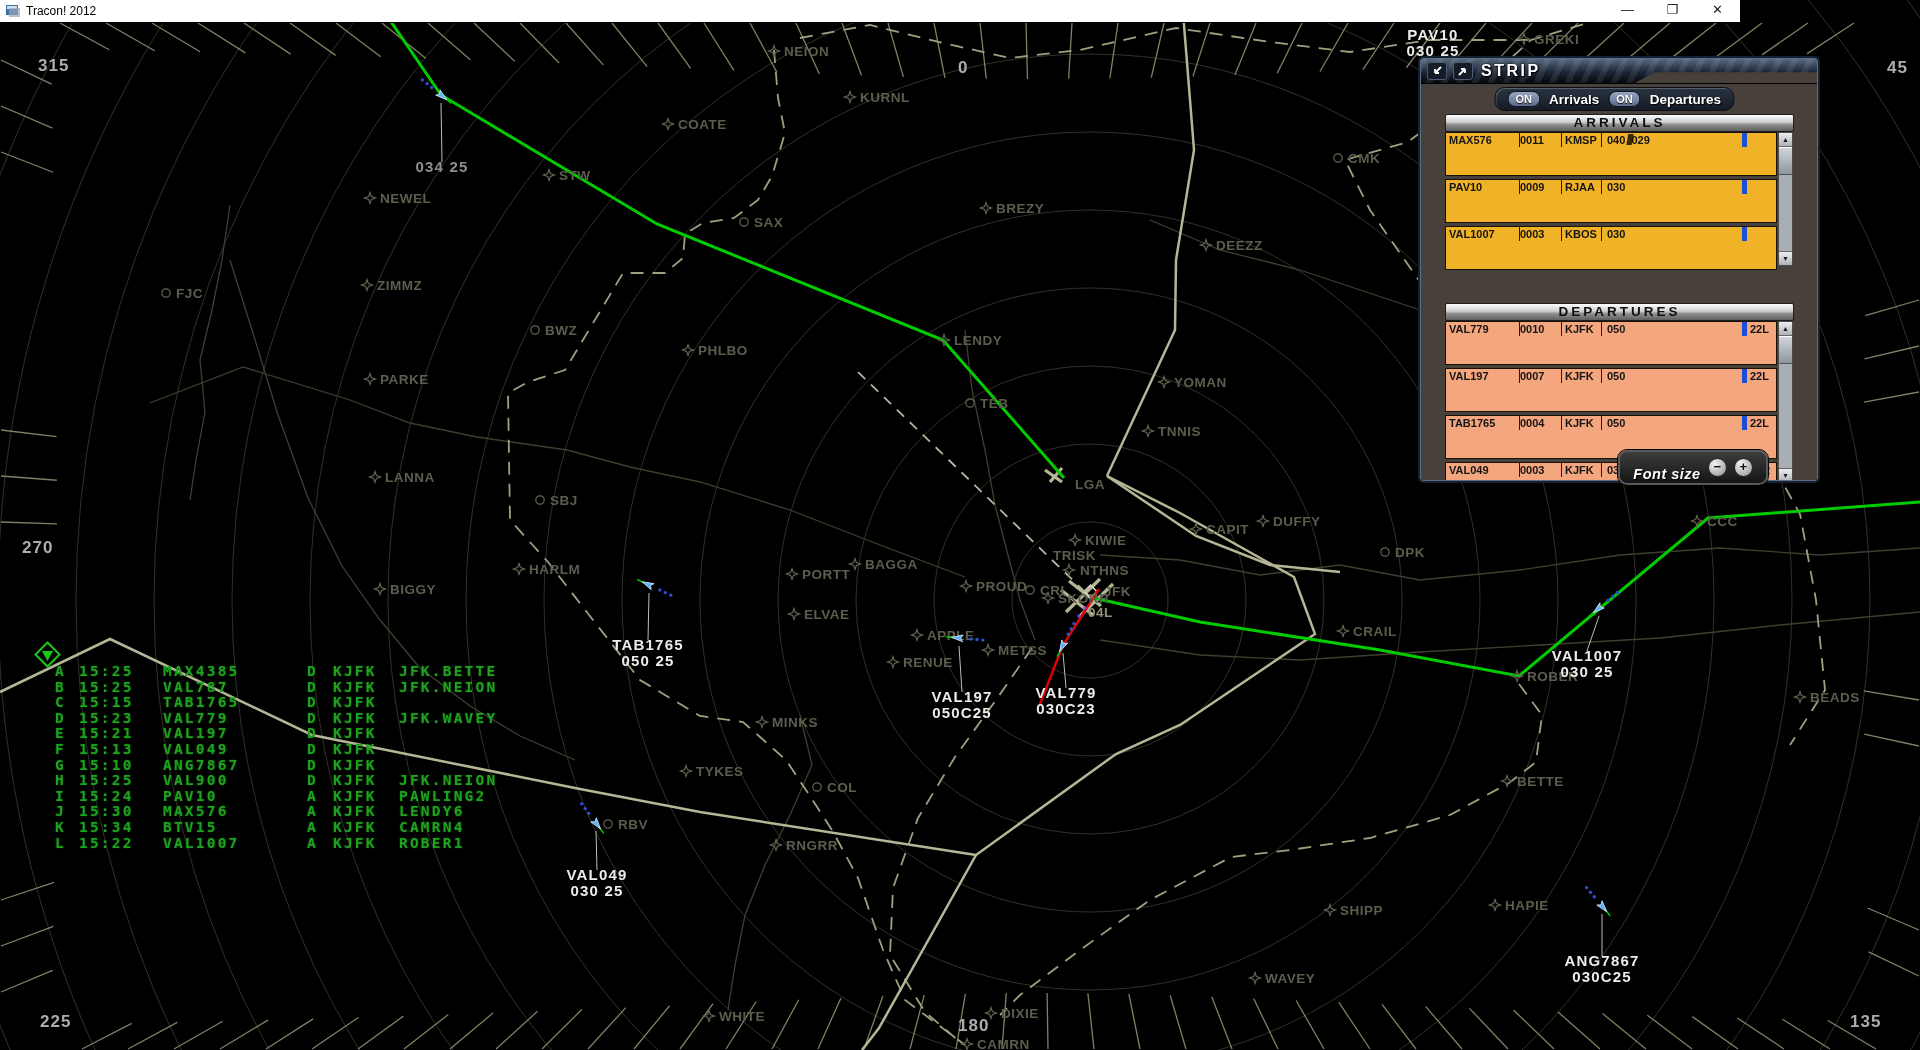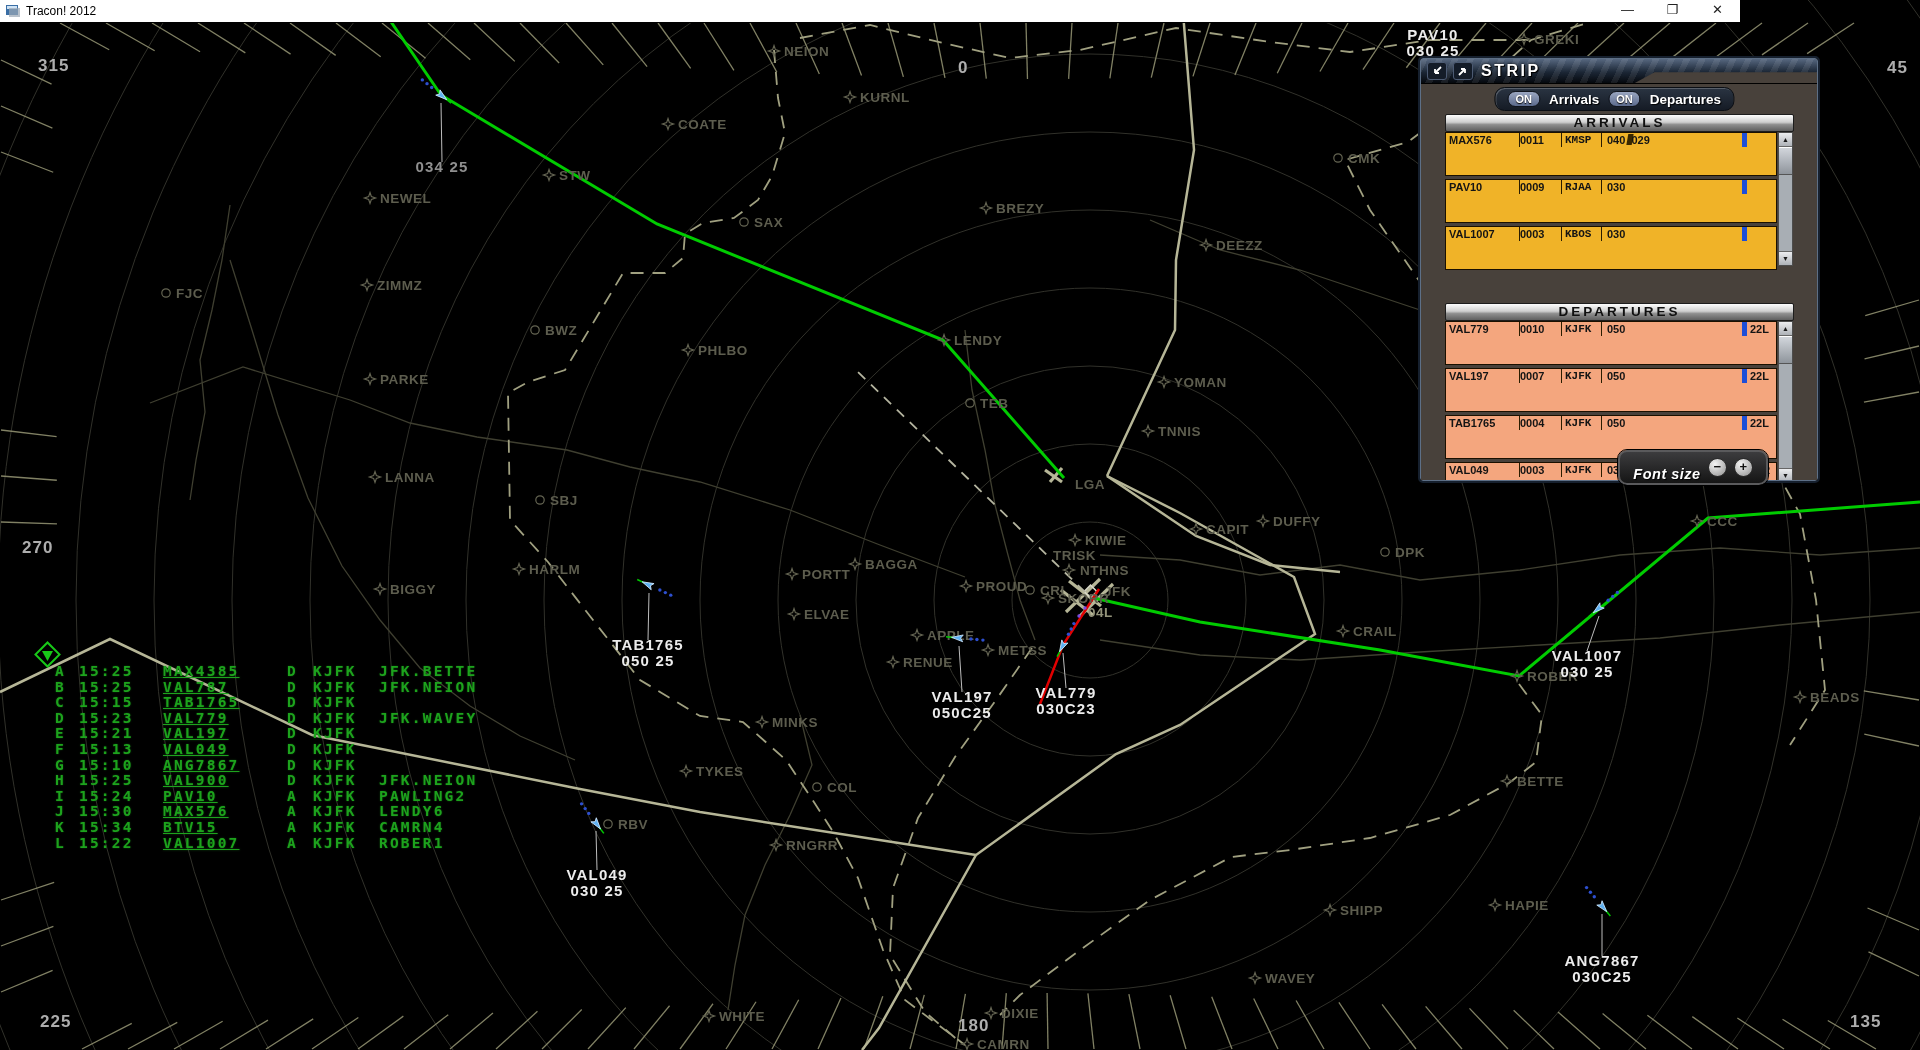--- a/index.html
+++ b/index.html
@@ -36,21 +36,21 @@
   .purpdot{fill:#7a4ae0;}
   .ilsdiamond{fill:none;stroke:#d8d8c8;stroke-width:1.5;}
 
   
   .compass{position:absolute;z-index:5;color:#adadad;font-weight:bold;font-size:17px;letter-spacing:1px;}
 
   
   #dep-diamond{position:absolute;left:34px;top:641px;z-index:5;}
   #log{position:absolute;left:55px;top:664px;z-index:5;font-family:"DejaVu Sans Mono",monospace;font-weight:bold;font-size:14.5px;color:#1da31d;letter-spacing:2.2px;line-height:15.6px;white-space:pre;text-shadow:0 0 2px rgba(30,160,30,.45);}
   .logrow span{display:inline-block;}
-  .lk{width:24px;} .lt{width:84px;} .lc{width:124px;text-decoration:underline;} .ly{width:26px;} .la{width:66px;}
+  .lk{width:24px;} .lt{width:84px;} .lc{width:144px;} .ly{width:26px;} .la{width:66px;}
 
   
   #panel{position:absolute;left:1420px;top:58px;width:398px;height:423px;z-index:30;border:1px solid #5d6f86;outline:2px solid #16202e;border-radius:3px;background:#48413b;box-sizing:border-box;}
   .ptitle{position:absolute;top:0;left:0;right:0;height:24px;
     background:repeating-linear-gradient(115deg,rgba(255,255,255,.08) 0 6px,rgba(255,255,255,0) 6px 14px),linear-gradient(#56677f,#1b2635 55%,#05080d);
     clip-path:polygon(0 0,100% 0,100% 55%,59% 55%,54% 100%,0 100%);
     display:flex;align-items:center;}
   .picon{width:18px;height:16px;margin-left:6px;background:#141c28;border:1px solid #4c5a72;border-radius:3px;display:flex;align-items:center;justify-content:center;}
   .ptitle .ptext{color:#fff;font-weight:900;font-size:16px;letter-spacing:2.5px;margin-left:8px;text-shadow:1px 1px 0 #000,0 0 3px #000;}
   .pbody{position:absolute;top:24px;left:0;right:0;bottom:0;background:#48413b;overflow:hidden;border-top:1px solid #000;}
@@ -59,21 +59,21 @@
   .toglbl{color:#fff;font-weight:bold;font-size:13.5px;text-shadow:1px 1px 1px #000;}
   .phdr{position:absolute;left:24px;width:347px;height:16px;background:linear-gradient(#fdfdfd,#cfcfcf 45%,#8f8f8f 60%,#5f5f5f);border:1px solid #1d1d1d;border-radius:2px;color:#101010;font-weight:bold;font-size:13.5px;letter-spacing:3px;text-align:center;line-height:16px;}
   .strips{position:absolute;left:24px;width:332px;}
   .strip{display:grid;grid-template-columns:74px 42px 40px 1fr 33px;border:1px solid #1a1000;margin-bottom:3px;height:42px;box-sizing:content-box;}
   .amber{background:#f0b328;}
   .salmon{background:#f4a67e;}
   .strip div{font-size:11px;font-weight:bold;color:#141414;line-height:14px;height:14px;white-space:pre;overflow:hidden;}
   .sc1{border-right:1px solid #2b1d00;} .sc2{border-right:1px solid #2b1d00;} .sc3{border-right:1px solid #2b1d00;} .sc5{border-left:5px solid #1d4ed8;margin-left:-1px;}
   .sc1>div{padding-left:3px;border-bottom:1px solid rgba(43,29,0,.5);} .sc1>div:last-child{border-bottom:none;}
   .sc2>div{padding-right:3px;border-bottom:1px solid rgba(43,29,0,.5);} .sc2>div:last-child{border-bottom:none;}
-  .sc3>div{padding-left:3px;border-bottom:1px solid rgba(43,29,0,.5);font-family:Liberation Mono, monospace;} .sc3>div:last-child{border-bottom:none;}
+  .sc3>div{padding-left:3px;border-bottom:1px solid rgba(43,29,0,.5);} .sc3>div:last-child{border-bottom:none;}
   .sc4>div{padding-left:5px;position:relative;} .sc5>div{padding-left:3px;}
   .slash{background:linear-gradient(100deg,transparent 44%,#3a2800 46%,#3a2800 54%,transparent 56%) 2px 1px/52px 11px no-repeat;}
   .sbar{position:absolute;width:15px;background:#a8aeb4;border:1px solid #4d4d4d;box-sizing:border-box;}
   .sbtn{height:13px;background:linear-gradient(#ecedef,#aeb2b8);border-bottom:1px solid #666;color:#1a1a1a;font-size:7px;text-align:center;line-height:13px;}
   .sbtn.bottom{position:absolute;bottom:0;left:0;right:0;border-top:1px solid #666;border-bottom:none;}
   .sthumb{height:26px;background:linear-gradient(#d2d6dc,#8f959c);border-top:1px solid #fff;border-bottom:1px solid #555;}
   #fontsize{position:absolute;left:1618px;top:450px;width:150px;height:35px;z-index:40;background:linear-gradient(#3c3c3e,#151515);border:2px solid #5a5a5c;outline:1px solid #000;border-radius:9px;display:flex;align-items:center;justify-content:center;gap:7px;box-sizing:border-box;}
   #fontsize .fstext{color:#fff;font-weight:900;font-size:14.5px;font-style:italic;letter-spacing:.5px;text-shadow:1px 1px 1px #000;margin-top:12px;}
   .fsbtn{width:17px;height:17px;border-radius:50%;background:radial-gradient(circle at 35% 30%,#f4f4f4,#8f8f8f);border:1px solid #2a2a2a;color:#111;font-weight:900;font-size:13px;line-height:15px;text-align:center;}
 </style>

